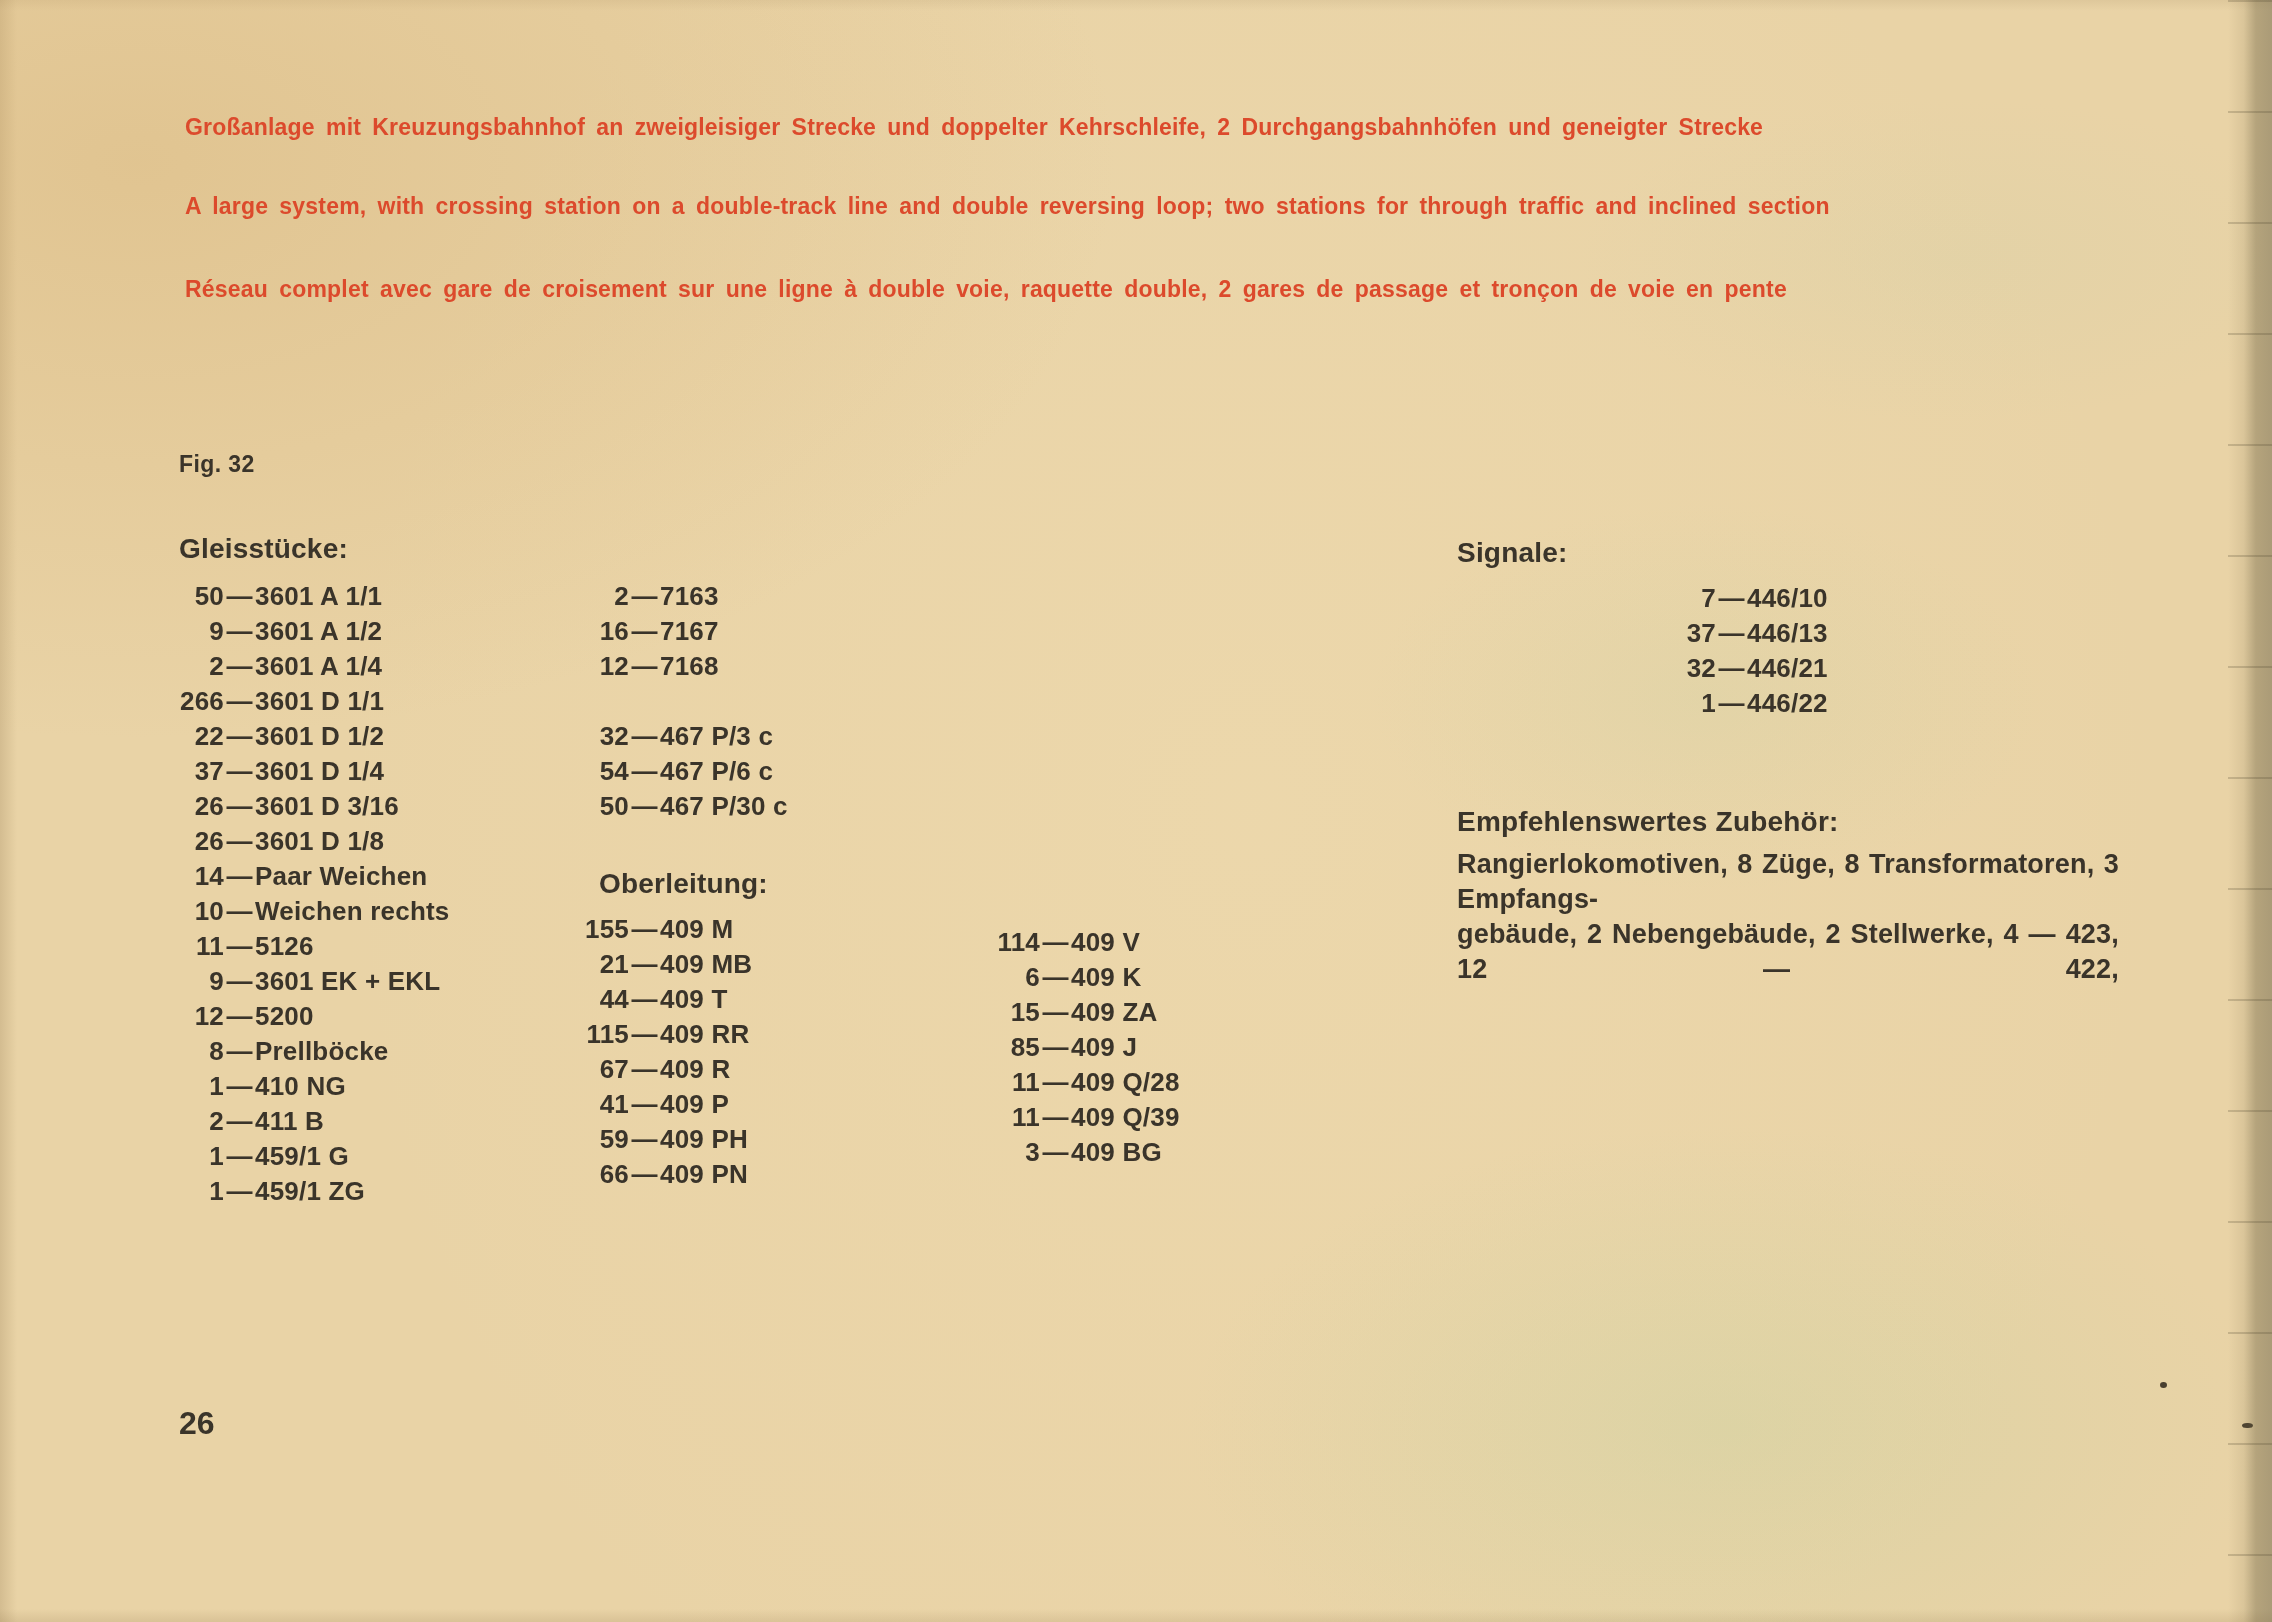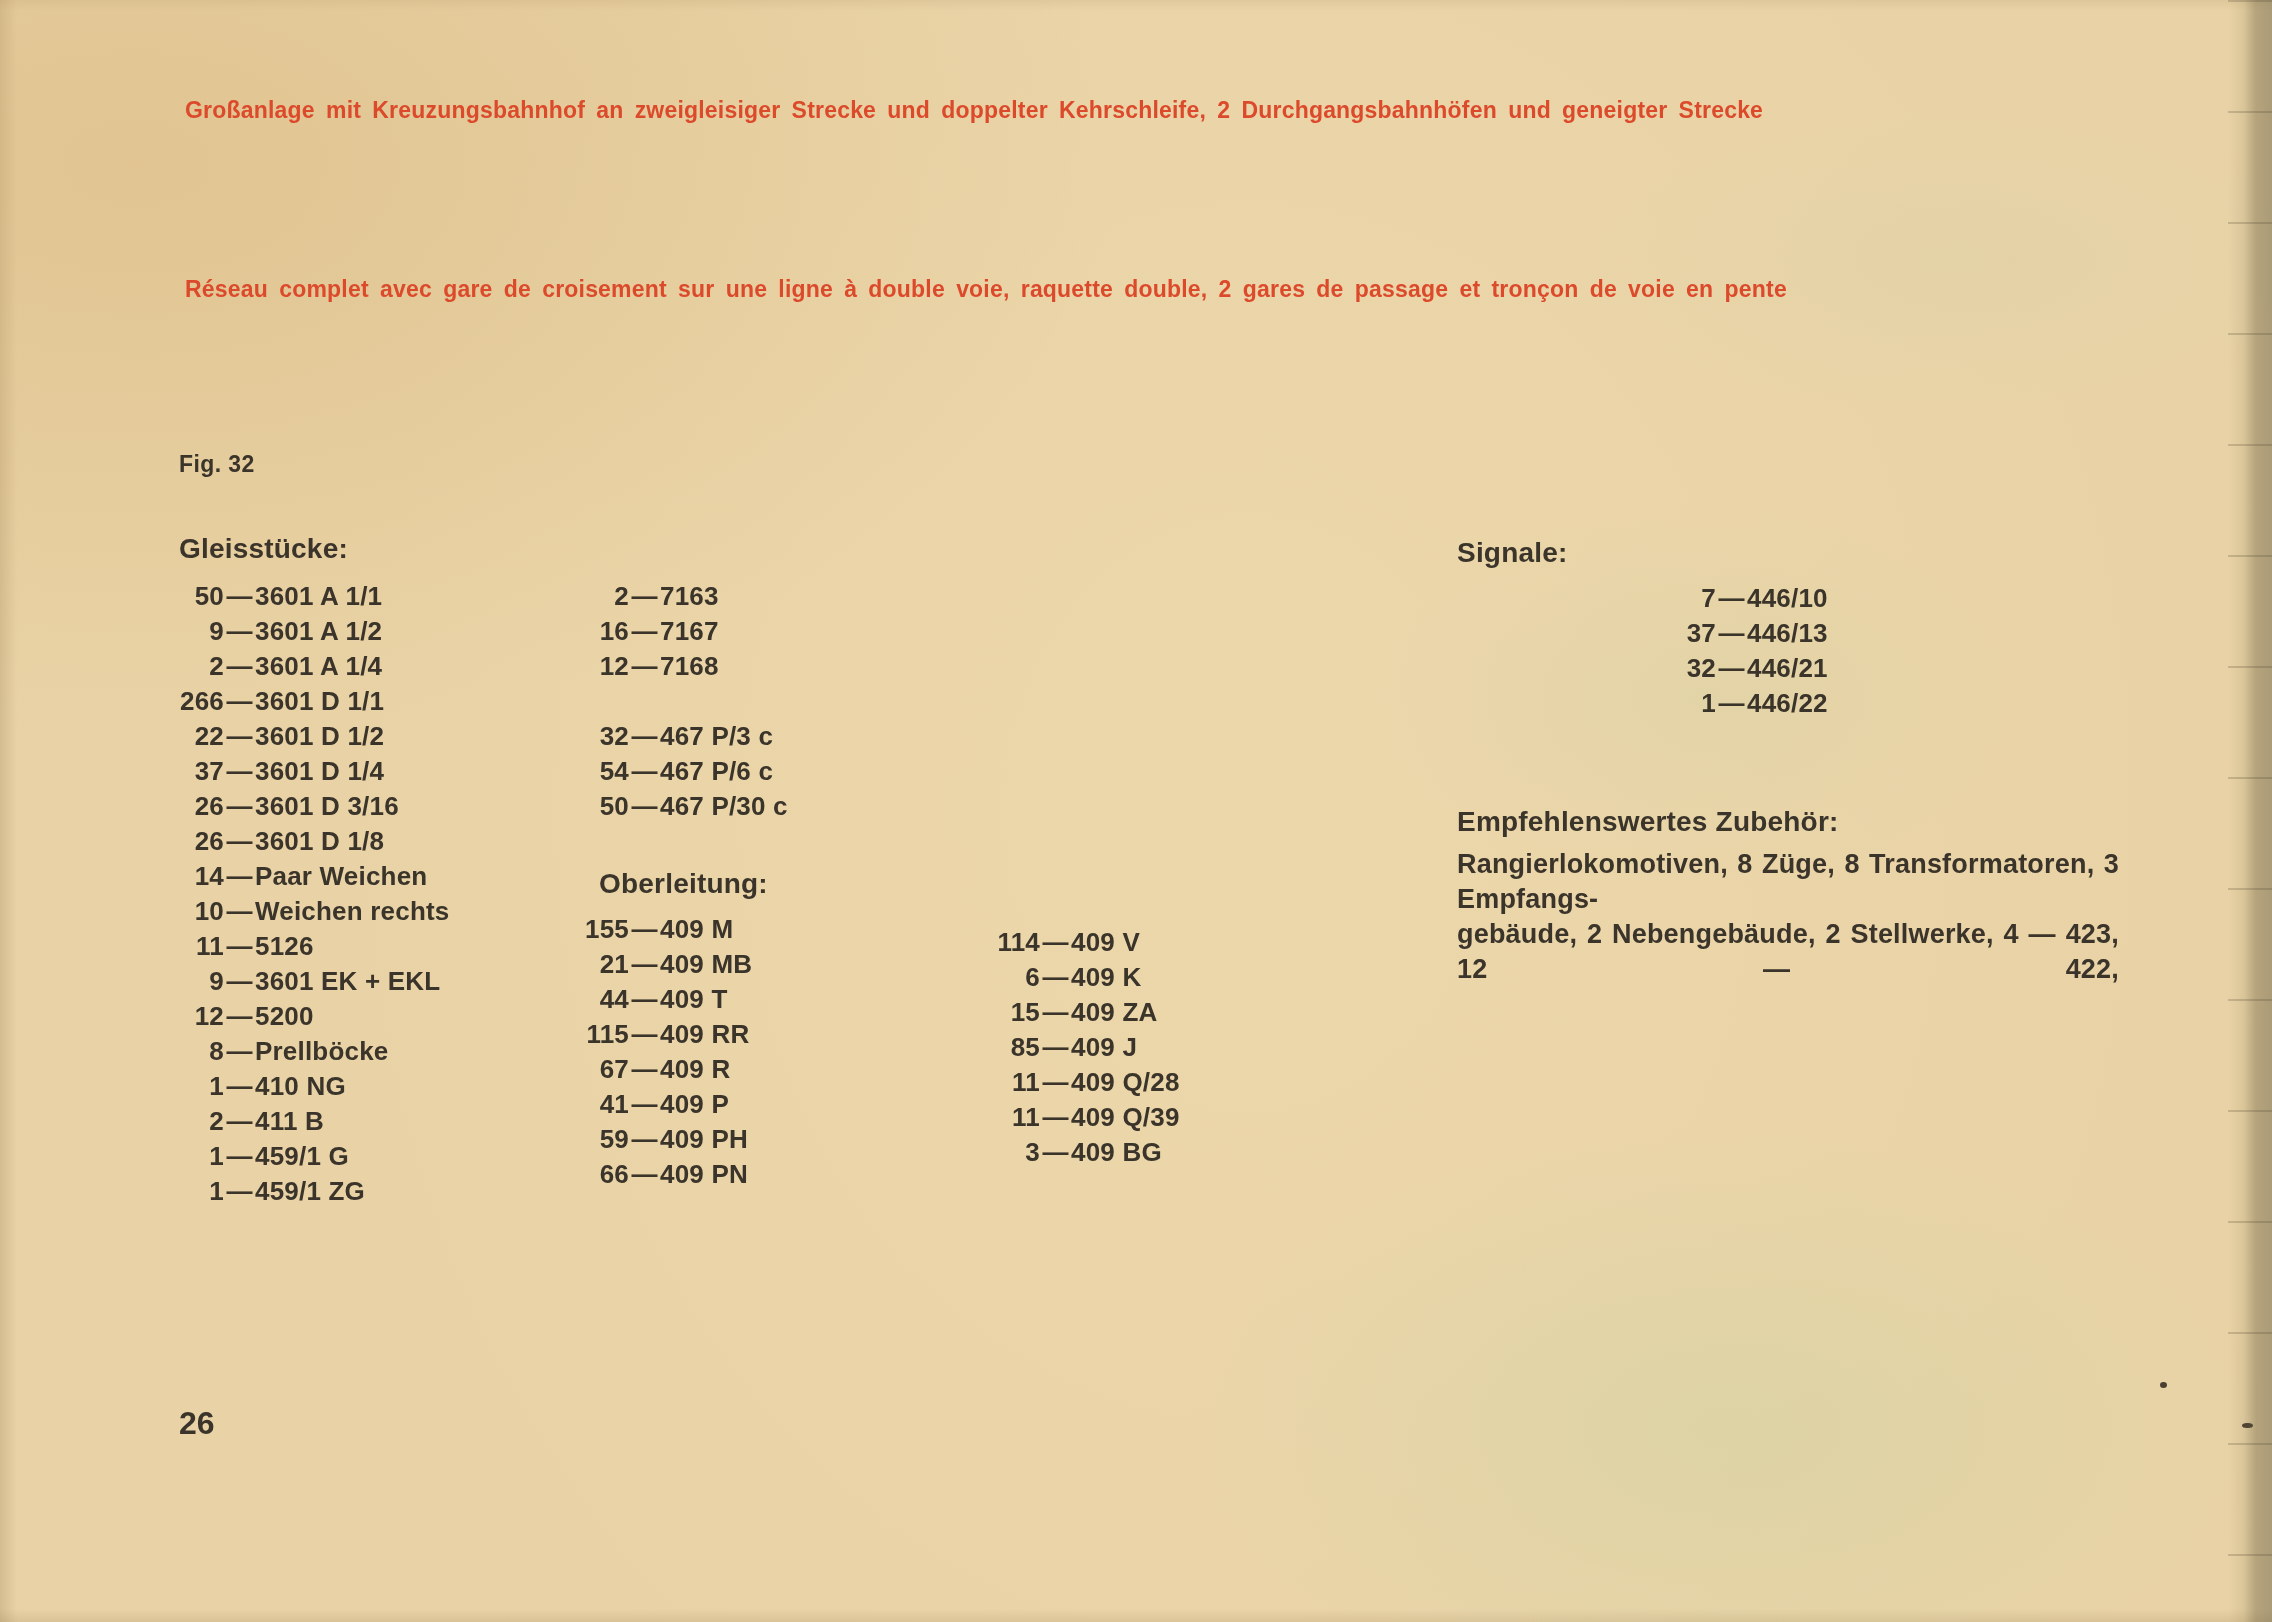--- a/index.html
+++ b/index.html
@@ -57,21 +57,22 @@
   }
   .body-text .just{text-align:justify;text-align-last:justify;}
   .page-number{position:absolute;left:179px;top:1407px;font-size:32px;line-height:32px;}
   .speck{position:absolute;border-radius:50%;background:#4a4030;}
 </style>
 </head>
 <body>
 
 <div class="page">
 
-  <div class="red-caption" style="top:98px">Großanlage mit Kreuzungsbahnhof an zweigleisiger Strecke und doppelter Kehrschleife, 2 Durchgangsbahnhöfen und geneigter Strecke</div>
+  <div class="red-caption" style="top:115px">Großanlage mit Kreuzungsbahnhof an zweigleisiger Strecke und doppelter Kehrschleife, 2 Durchgangsbahnhöfen und geneigter Strecke</div>
+  <div class="red-caption" style="top:194px">A large system, with crossing station on a double-track line and double reversing loop; two stations for through traffic and inclined section</div>
   <div class="red-caption" style="top:277px">Réseau complet avec gare de croisement sur une ligne à double voie, raquette double, 2 gares de passage et tronçon de voie en pente</div>
 
   <div class="fig-label" style="left:179px;top:450px">Fig. 32</div>
 
   <div class="heading" style="left:179px;top:535px">Gleisstücke:</div>
   <div class="list w72" style="left:169px;top:579px">
       <div class="row"><span class="num">50</span><span class="dash">—</span><span class="lbl">3601 A 1/1</span></div>
       <div class="row"><span class="num">9</span><span class="dash">—</span><span class="lbl">3601 A 1/2</span></div>
       <div class="row"><span class="num">2</span><span class="dash">—</span><span class="lbl">3601 A 1/4</span></div>
       <div class="row"><span class="num">266</span><span class="dash">—</span><span class="lbl">3601 D 1/1</span></div>

